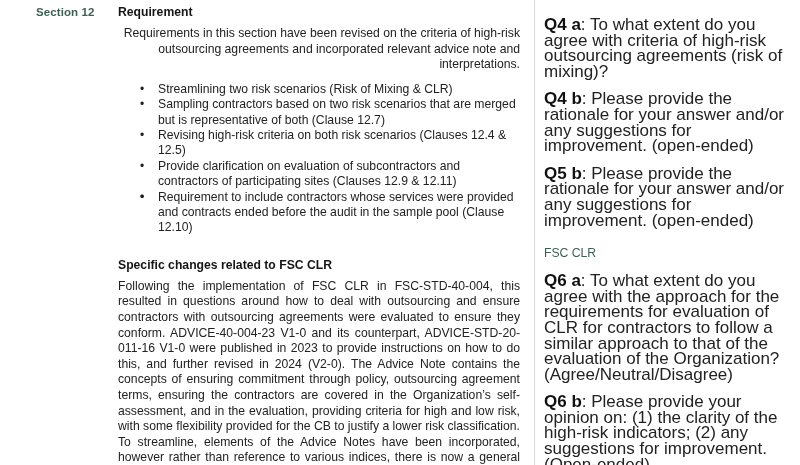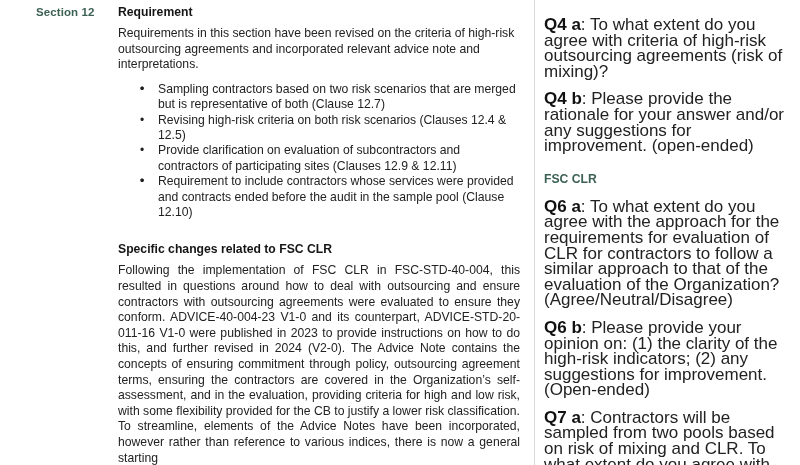--- a/index.html
+++ b/index.html
@@ -55,20 +55,21 @@
     font-weight: bold;
     line-height: 15px;
     margin: 0 0 6px 0;
     color: #151515;
   }
   .body-para {
     font-size: 12.2px;
     line-height: 15.6px;
     margin: 0 0 9px 0;
     color: #222222;
+    text-align: right;
   }
   .body-para.justify {
     text-align: justify;
   }
   .bullets {
     margin: 0 0 0 0;
     padding: 0;
     list-style: none;
   }
   .bullets li {
@@ -111,21 +112,21 @@
     line-height: 15.6px;
     margin: 12px 0 9px 0;
     color: #222222;
   }
   .q-item .q-tag {
     font-weight: bold;
     color: #111111;
   }
   .q-heading {
     font-size: 12.2px;
-    font-weight: bold;
+    font-weight: normal;
     color: #3c6153;
     line-height: 15px;
     margin: 0 0 8px 0;
   }
   .gap-before-heading {
     height: 9px;
   }
 </style>
 </head>
 <body>
@@ -140,20 +141,21 @@
     <div class="col-body">
 
       <div class="h-sub">Requirement</div>
 
       <p class="body-para">Requirements in this section have been revised on the criteria of high-risk outsourcing agreements and incorporated relevant advice note and interpretations.</p>
 
 
       <ul class="bullets">
         <li>
           <span class="bullet-dot">•</span>
+          <span>Streamlining two risk scenarios (Risk of Mixing &amp; CLR)</span>
         </li>
         <li>
           <span class="bullet-dot">•</span>
           <span>Sampling contractors based on two risk scenarios that are merged but is representative of both (Clause 12.7)</span>
         </li>
         <li>
           <span class="bullet-dot">•</span>
           <span>Revising high-risk criteria on both risk scenarios (Clauses 12.4 &amp; 12.5)</span>
         </li>
         <li>
@@ -182,20 +184,23 @@
 
       <p class="q-item">
         <span class="q-tag">Q4 a</span><span>: To what extent do you agree with criteria of high-risk outsourcing agreements (risk of mixing)?</span>
       </p>
 
       <p class="q-item">
         <span class="q-tag">Q4 b</span><span>: Please provide the rationale for your answer and/or any suggestions for improvement.  (open-ended)</span>
       </p>
 
 
+      <p class="q-item">
+        <span class="q-tag">Q5 b</span><span>: Please provide the rationale for your answer and/or any suggestions for improvement.  (open-ended)</span>
+      </p>
 
       <div class="gap-before-heading"></div>
 
       <div class="q-heading">FSC CLR</div>
 
       <p class="q-item">
         <span class="q-tag">Q6 a</span><span>: To what extent do you agree with the approach for the requirements for evaluation of CLR for contractors to follow a similar approach to that of the evaluation of the Organization? (Agree/Neutral/Disagree)</span>
       </p>
 
       <p class="q-item">

